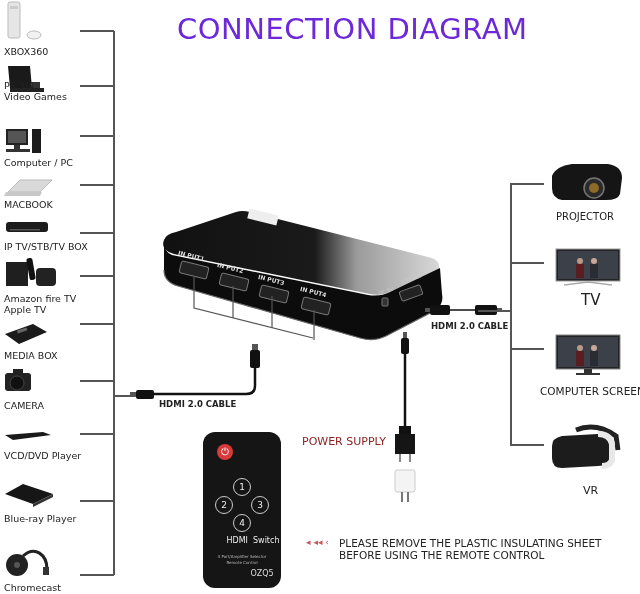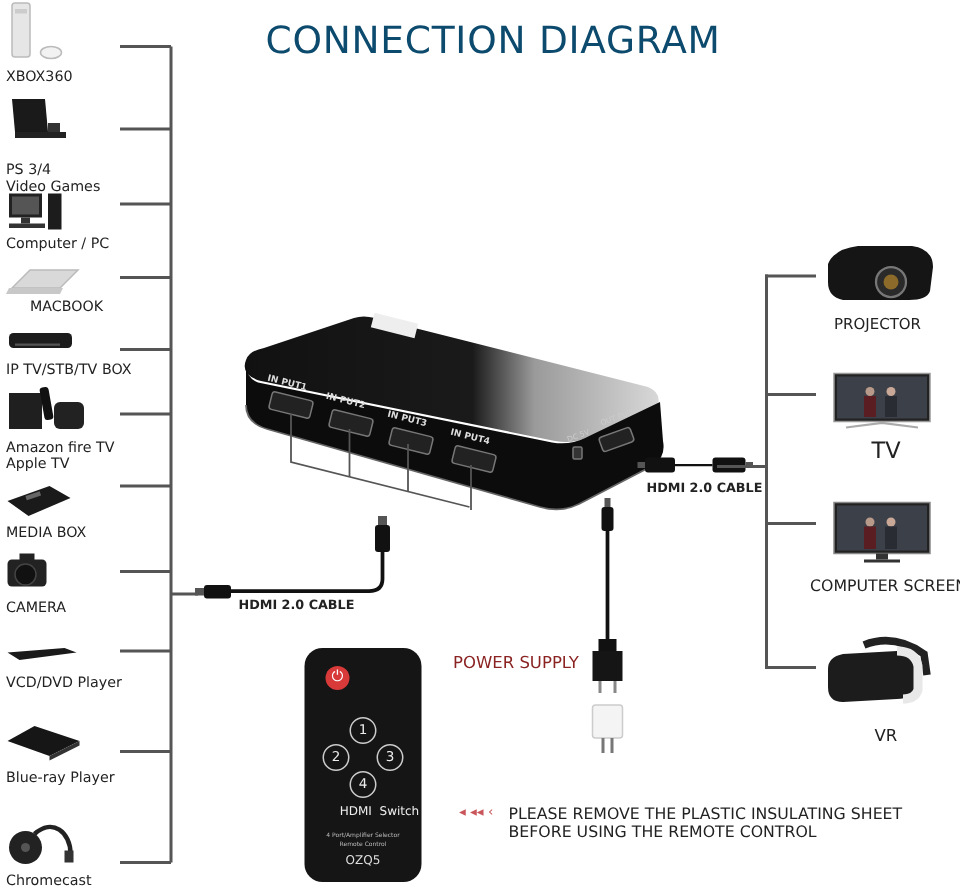--- a/index.html
+++ b/index.html
@@ -1,18 +1,18 @@
 <!DOCTYPE html>
 <html><head>
 <meta charset="utf-8">
 <style>
   html, body { margin:0; padding:0; background:#ffffff; }
   body { width:640px; height:594px; position:relative; overflow:hidden; font-family:"DejaVu Sans", sans-serif; color:#222; }
   .abs { position:absolute; }
-  .title { left:177px; top:12px; font-size:25px; letter-spacing:0.5px; color:#0c4a6e; white-space:nowrap; font-family:"DejaVu Sans", sans-serif; font-weight:normal; }
+  .title { left:177px; top:12px; font-size:29px; letter-spacing:0.5px; color:#6d28d9; white-space:nowrap; font-family:"DejaVu Sans", sans-serif; font-weight:normal; }
   .src-label { font-size:9.5px; line-height:11px; color:#222; white-space:pre-line; left:4px; }
   .out-label { color:#222; white-space:nowrap; text-align:center; }
   .line { background:#555; position:absolute; }
   .cable-label { font-size:8.5px; font-weight:bold; color:#222; white-space:nowrap; }
   .power { color:#8b2323; font-size:11px; white-space:nowrap; }
   .note { font-size:10.5px; line-height:12px; color:#222; white-space:pre-line; }
   .note-arrows { color:#c9565a; font-size:9px; }
   svg { position:absolute; overflow:visible; }
   .dev { position:absolute; }
 </style>
@@ -47,41 +47,41 @@
 </div>
 <div class="abs src-label" style="top:46px;">XBOX360</div>
 
 <div class="dev" style="left:4px; top:64px; width:40px; height:30px;">
   <svg width="40" height="30">
     <polygon points="4,2 26,2 28,24 6,24" fill="#1a1a1a"></polygon>
     <rect x="6" y="24" width="34" height="4" fill="#222"></rect>
     <rect x="28" y="18" width="8" height="6" fill="#333"></rect>
   </svg>
 </div>
-<div class="abs src-label" style="top:108px;">PS 3/4
+<div class="abs src-label" style="top:80px;">PS 3/4
 Video Games</div>
 
 <div class="dev" style="left:4px; top:127px; width:40px; height:30px;">
   <svg width="40" height="30">
     <rect x="2" y="2" width="22" height="16" fill="#222"></rect>
     <rect x="4" y="4" width="18" height="12" fill="#555"></rect>
     <rect x="10" y="18" width="6" height="4" fill="#333"></rect>
     <rect x="2" y="22" width="24" height="3" fill="#333"></rect>
     <rect x="28" y="2" width="9" height="24" fill="#1c1c1c"></rect>
   </svg>
 </div>
 <div class="abs src-label" style="top:157px;">Computer / PC</div>
 
 <div class="dev" style="left:4px; top:178px; width:50px; height:20px;">
   <svg width="50" height="20">
     <polygon points="4,14 16,2 48,2 36,14" fill="#d9d9d9" stroke="#bbb"></polygon>
     <polygon points="2,14 38,14 36,18 0,18" fill="#c8c8c8"></polygon>
   </svg>
 </div>
-<div class="abs src-label" style="top:199px;margin-left:16px;">MACBOOK</div>
+<div class="abs src-label" style="top:199px;">MACBOOK</div>
 
 <div class="dev" style="left:4px; top:218px; width:46px; height:18px;">
   <svg width="46" height="18">
     <rect x="2" y="4" width="42" height="10" rx="3" fill="#1c1c1c"></rect>
     <rect x="6" y="11" width="30" height="1.5" fill="#555"></rect>
   </svg>
 </div>
 <div class="abs src-label" style="top:241px;">IP TV/STB/TV BOX</div>
 
 <div class="dev" style="left:4px; top:258px; width:56px; height:32px;">
@@ -268,18 +268,18 @@
 
 <div class="dev" style="left:203px; top:432px; width:78px; height:156px; background:#151515; border-radius:12px;">
   <div class="abs" style="left:14px; top:12px; width:16px; height:16px; border-radius:50%; background:#d83a3a; color:#fff; font-size:10px; text-align:center; line-height:16px;">⏻</div>
   <div class="abs" style="left:30px; top:46px; width:16px; height:16px; border-radius:50%; border:1.2px solid #ccc; color:#eee; font-size:9px; text-align:center; line-height:16px;">1</div>
   <div class="abs" style="left:12px; top:64px; width:16px; height:16px; border-radius:50%; border:1.2px solid #ccc; color:#eee; font-size:9px; text-align:center; line-height:16px;">2</div>
   <div class="abs" style="left:48px; top:64px; width:16px; height:16px; border-radius:50%; border:1.2px solid #ccc; color:#eee; font-size:9px; text-align:center; line-height:16px;">3</div>
   <div class="abs" style="left:30px; top:82px; width:16px; height:16px; border-radius:50%; border:1.2px solid #ccc; color:#eee; font-size:9px; text-align:center; line-height:16px;">4</div>
   <div class="abs" style="left:0; top:104px; width:100px; text-align:center; color:#eee; font-size:8px; white-space:pre;">HDMI  Switch</div>
   <div class="abs" style="left:0; top:122px; width:78px; text-align:center; color:#bbb; font-size:4px; line-height:6px; white-space:pre-line;">4 Port/Amplifier Selector
 Remote Control</div>
-  <div class="abs" style="left:0; top:137px; width:78px; text-align:center; color:#ddd; font-size:8px;">OZQ5</div>
+  <div class="abs" style="left:0; top:137px; width:78px; text-align:center; color:#ddd; font-size:8px;padding-left:20px;">OZQ5</div>
 </div>
 
 <div class="abs note-arrows" style="left:306px; top:537px;">◂ ◂◂ ‹</div>
 <div class="abs note" style="left:339px; top:537px;">PLEASE REMOVE THE PLASTIC INSULATING SHEET
 BEFORE USING THE REMOTE CONTROL</div>
 
 </body></html>

